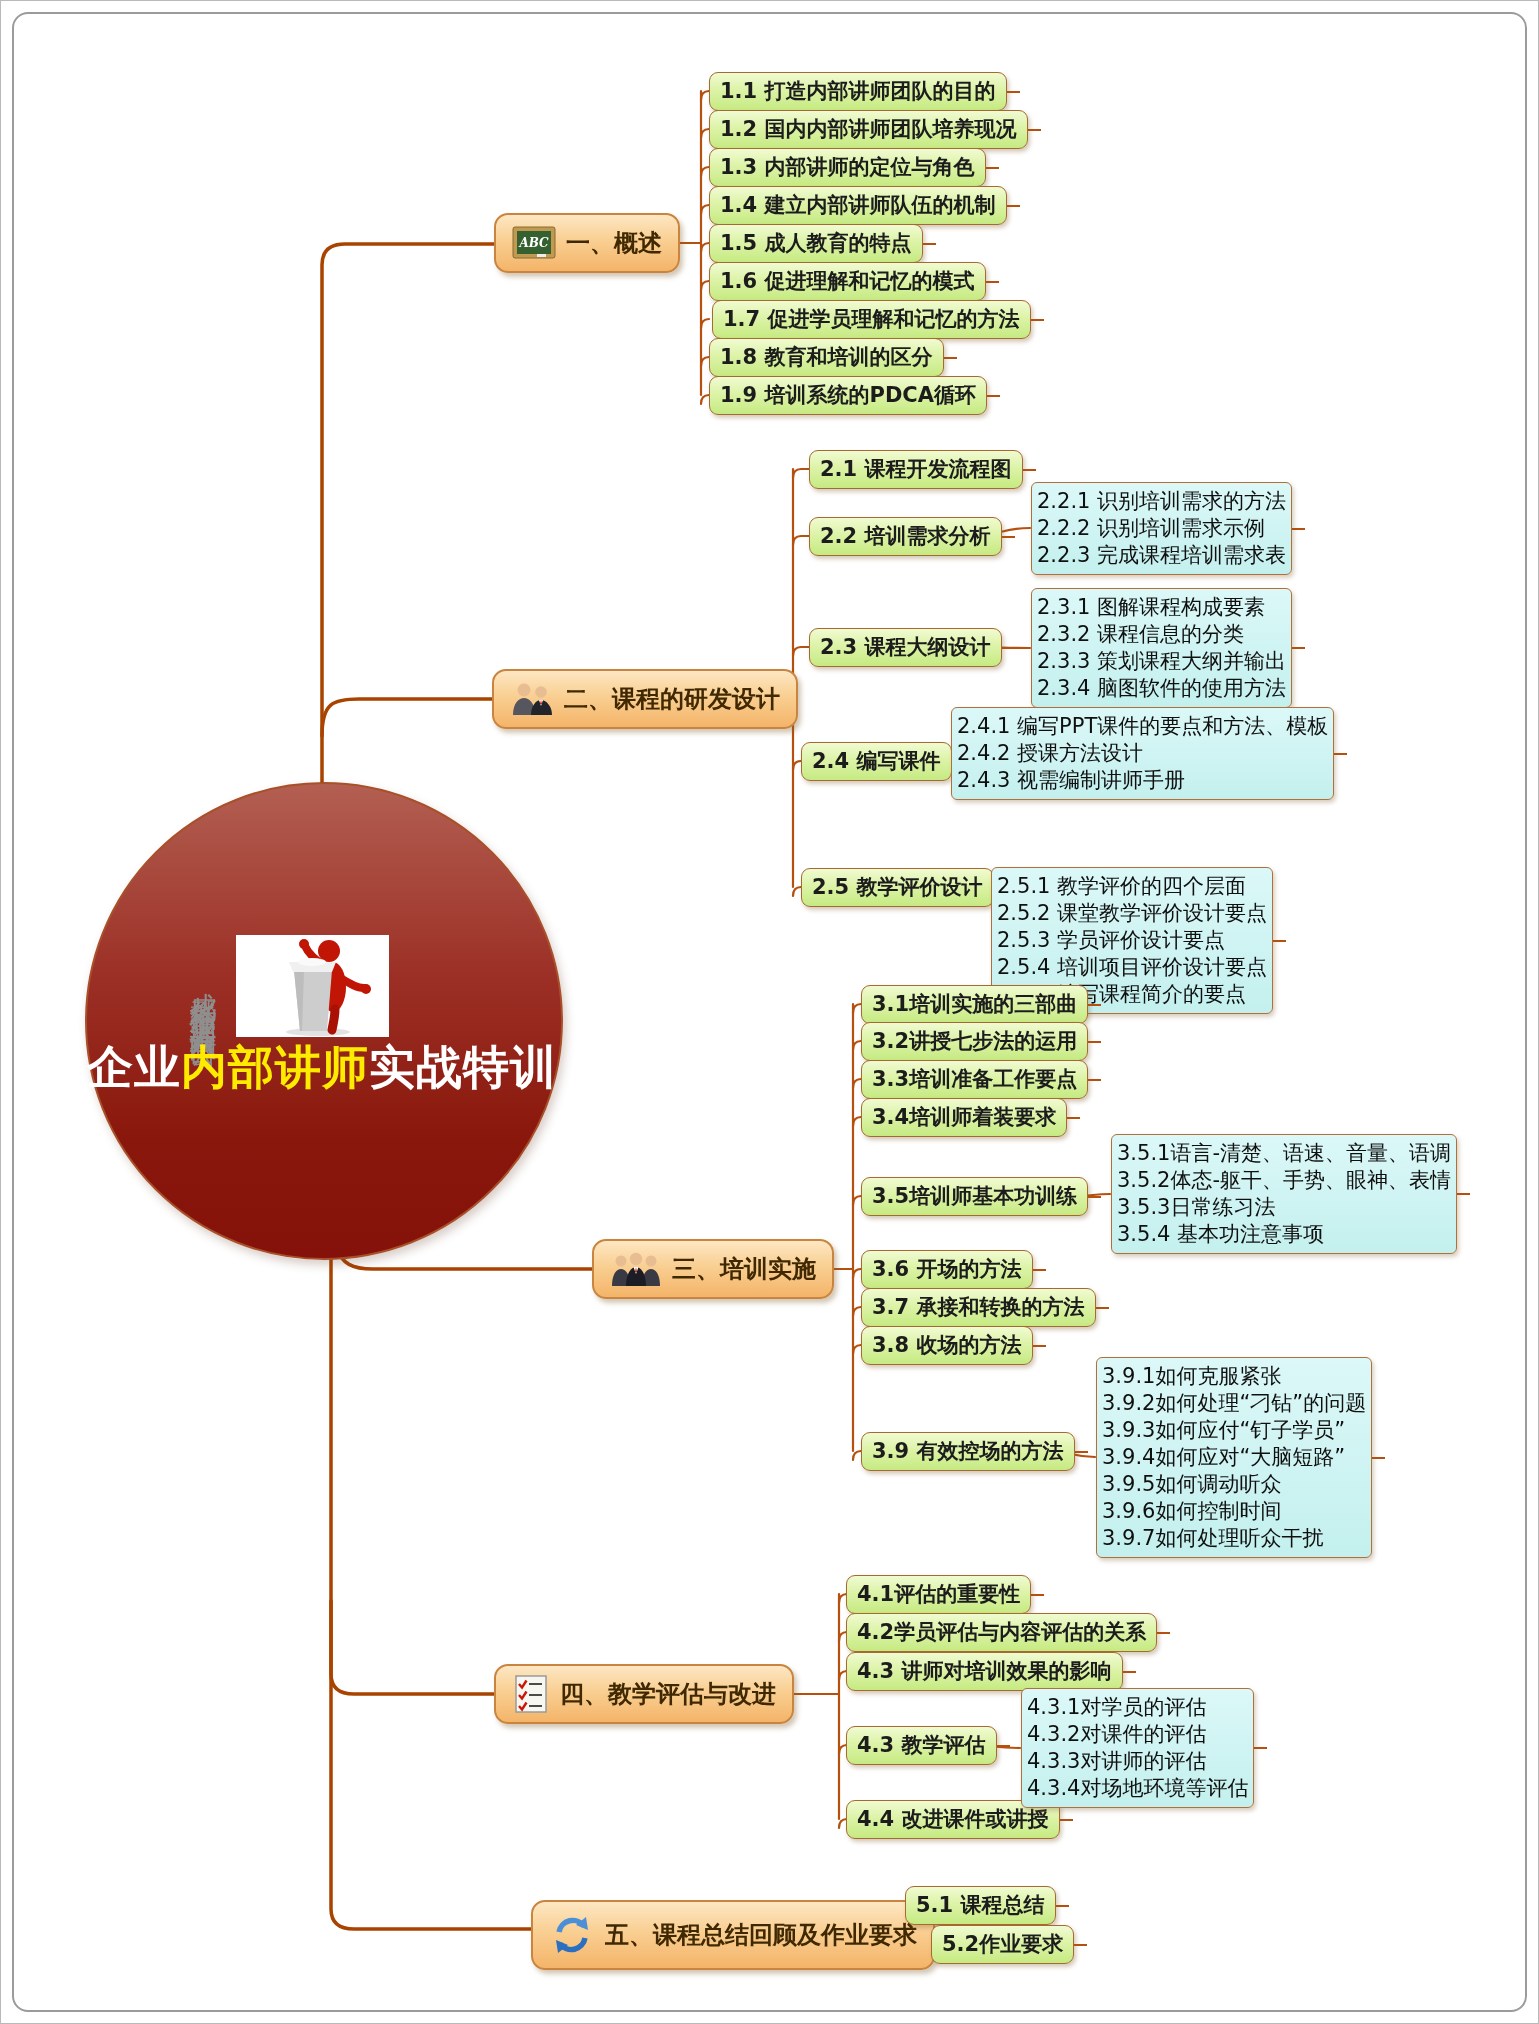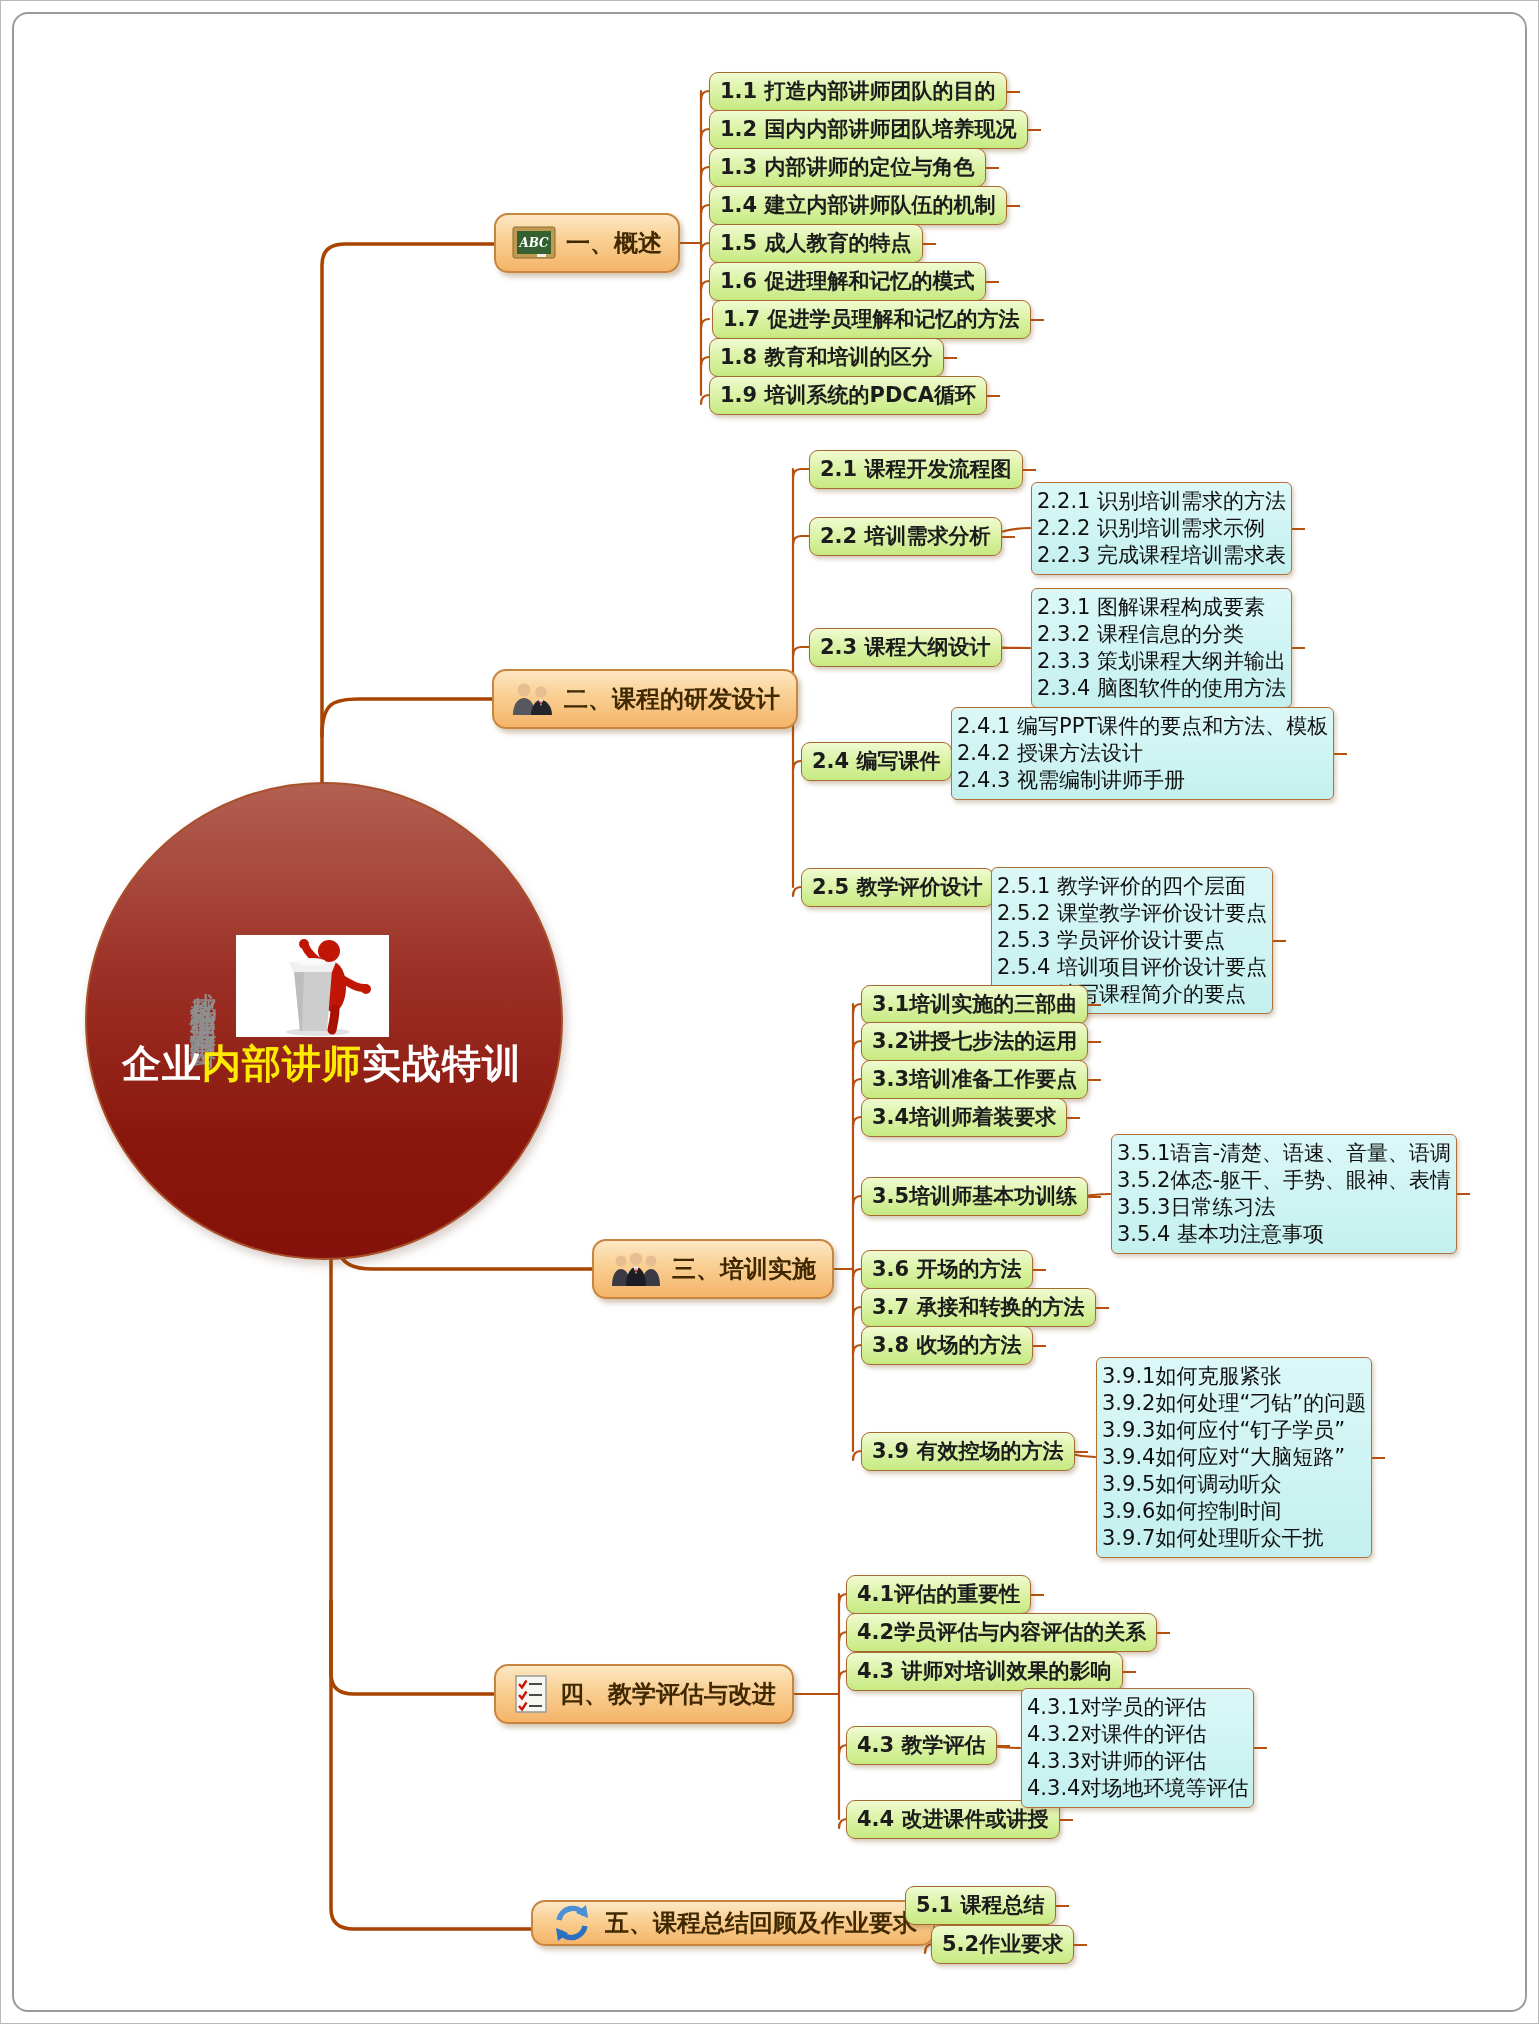--- a/index.html
+++ b/index.html
@@ -7,21 +7,21 @@
          font-family:"DejaVu Sans",sans-serif;border:1px solid #b9b9b9;box-sizing:border-box;overflow:hidden;}
   .frame{position:absolute;left:11px;top:11px;right:11px;bottom:11px;border:2px solid #9b9b9b;border-radius:16px;pointer-events:none;z-index:0;}
   #lines{position:absolute;left:0;top:0;z-index:1;}
 
   
   .circle{position:absolute;left:84px;top:781px;width:474px;height:474px;border-radius:50%;
           background:linear-gradient(#b35f52,#9c3026 40%,#8a170c 75%,#85120a);
           border:2px solid #a8502a;z-index:2;box-shadow:3px 5px 10px rgba(100,60,40,.25);}
   .center-img{position:absolute;left:235px;top:934px;width:153px;height:102px;background:#fff;z-index:3;}
   .center-title{position:absolute;left:84px;top:1036px;width:474px;text-align:center;z-index:3;
-          font-size:39px;font-weight:bold;letter-spacing:1px;color:#ffffff;white-space:nowrap;}
+          font-size:46px;font-weight:bold;letter-spacing:1px;color:#ffffff;white-space:nowrap;}
   .hl{color:#ffeb00;}
 
   
   .main{position:absolute;display:flex;align-items:center;gap:10px;height:60px;padding:6px 16px;box-sizing:border-box;
         background:linear-gradient(#fde7c3,#f9cf92 45%,#f4b469);
         border:2px solid #c9853f;border-radius:14px;z-index:3;white-space:nowrap;
         font-size:24px;font-weight:bold;color:#402800;box-shadow:3px 4px 5px rgba(130,95,45,.35);}
   .main .ic{display:flex;align-items:center;}
 
   
@@ -174,21 +174,21 @@
         <line x1="17" y1="10" x2="30" y2="10" stroke="#4a4a4a" stroke-width="2"></line>
         <path d="M7,21 l3,3.5 l4.5,-7" stroke="#cc1605" stroke-width="2.4" fill="none"></path>
         <line x1="17" y1="21" x2="30" y2="21" stroke="#4a4a4a" stroke-width="2"></line>
         <path d="M7,32 l3,3.5 l4.5,-7" stroke="#cc1605" stroke-width="2.4" fill="none"></path>
         <line x1="17" y1="32" x2="30" y2="32" stroke="#4a4a4a" stroke-width="2"></line>
       </svg>
     </span>
     <span>四、教学评估与改进</span>
   </div>
 
-  <div class="main" style="left:530px;top:1899px;height:46px;">
+  <div class="main" style="left:530px;top:1899px;height:70px;">
     <span class="ic">
       <svg width="46" height="40" viewBox="0 0 46 40">
         <path d="M10,17 A14,14 0 0 1 35,11" stroke="#4b8fd6" stroke-width="5.5" fill="none"></path>
         <polygon points="37,2 39,15 27,10" fill="#4b8fd6"></polygon>
         <path d="M36,23 A14,14 0 0 1 11,29" stroke="#2a6fc0" stroke-width="5.5" fill="none"></path>
         <polygon points="9,38 7,25 19,30" fill="#2a6fc0"></polygon>
       </svg>
     </span>
     <span>五、课程总结回顾及作业要求</span>
   </div>

